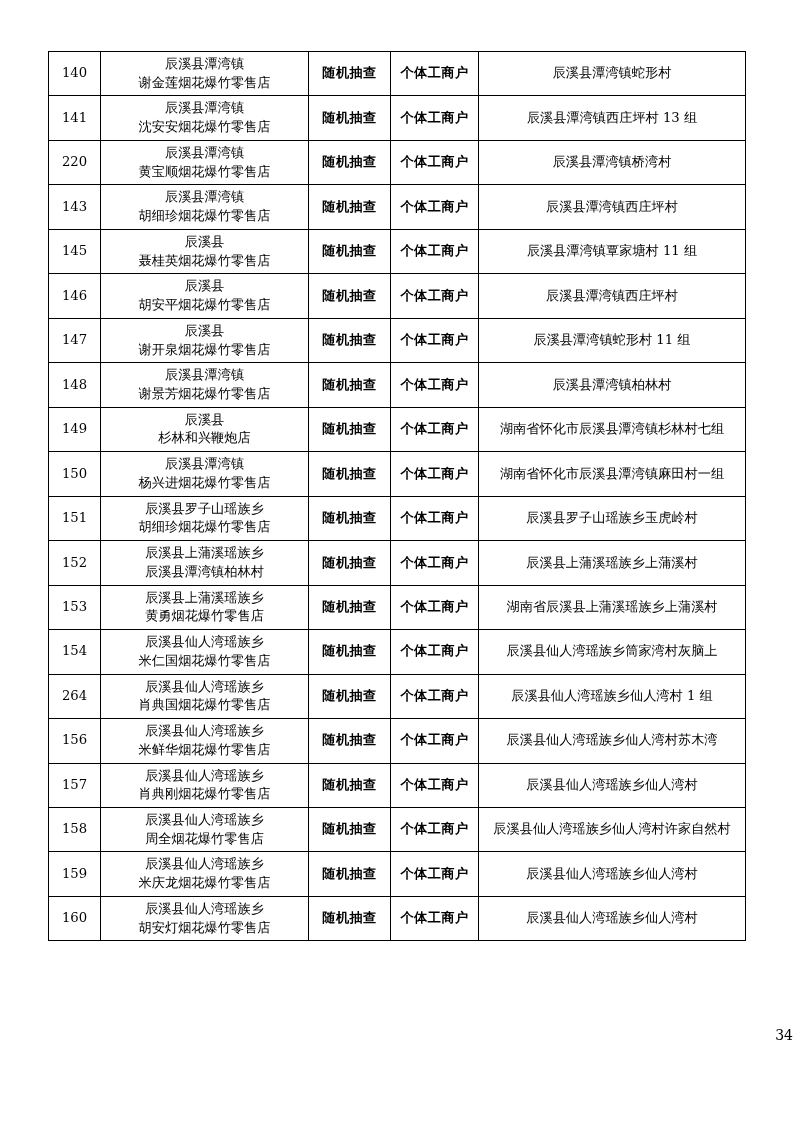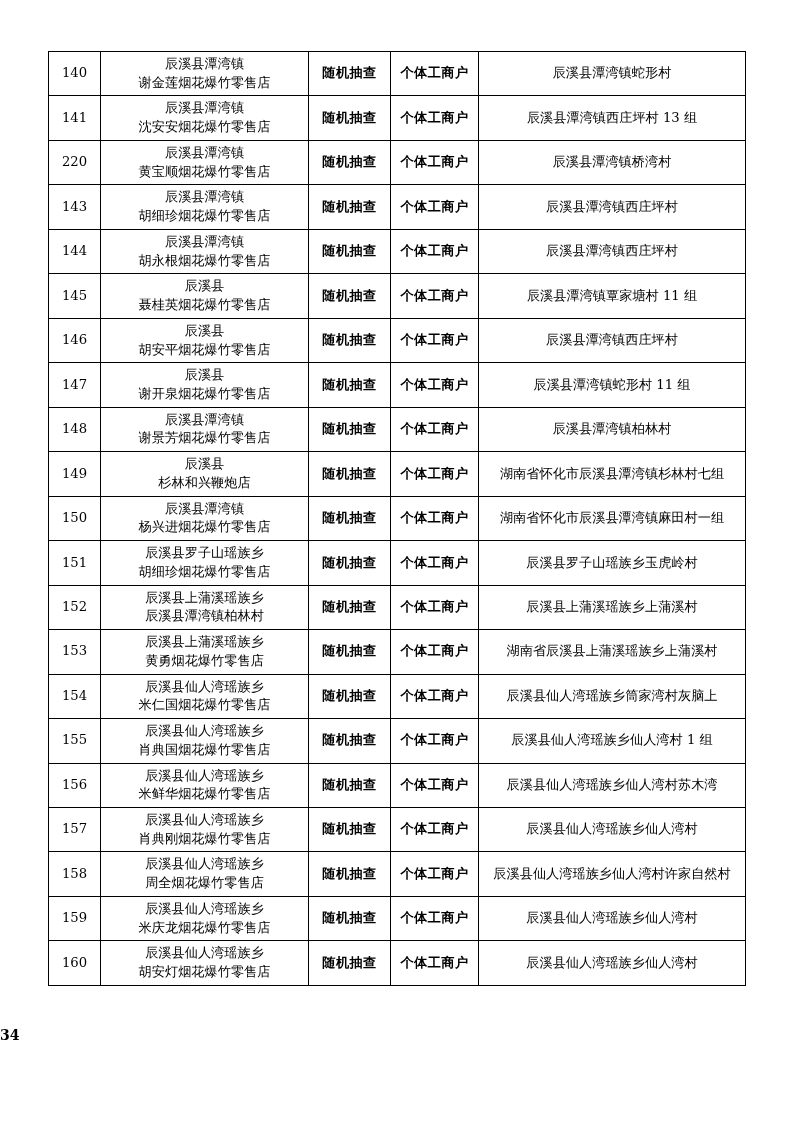--- a/index.html
+++ b/index.html
@@ -59,24 +59,23 @@
   td.cell-addr {
     line-height: 1.4;
     padding-left: 6px;
     padding-right: 6px;
   }
   .page-number {
     position: absolute;
     left: 0;
     right: 0;
     bottom: 78px;
-    text-align: left;
+    text-align: right;
     font-size: 14px;
     font-family: "DejaVu Serif", "Liberation Serif", serif;
-    font-weight: bold;
   }
 </style>
 </head>
 <body>
 
 <div class="page">
   <table class="inspection-table">
     <colgroup>
       <col class="c-index">
       <col class="c-name">
@@ -119,30 +118,20 @@
           <td class="cell-index">143</td>
           <td class="cell-name">
             <span class="ln">辰溪县潭湾镇</span>
             <span class="ln">胡细珍烟花爆竹零售店</span>
           </td>
           <td class="cell-type">随机抽查</td>
           <td class="cell-ent">个体工商户</td>
           <td class="cell-addr">辰溪县潭湾镇西庄坪村</td>
         </tr>
         <tr>
-          <td class="cell-index">144</td>
-          <td class="cell-name">
-            <span class="ln">辰溪县潭湾镇</span>
-            <span class="ln">胡永根烟花爆竹零售店</span>
-          </td>
-          <td class="cell-type">随机抽查</td>
-          <td class="cell-ent">个体工商户</td>
-          <td class="cell-addr">辰溪县潭湾镇西庄坪村</td>
-        </tr>
-        <tr>
           <td class="cell-index">145</td>
           <td class="cell-name">
             <span class="ln">辰溪县</span>
             <span class="ln">聂桂英烟花爆竹零售店</span>
           </td>
           <td class="cell-type">随机抽查</td>
           <td class="cell-ent">个体工商户</td>
           <td class="cell-addr">辰溪县潭湾镇覃家塘村 11 组</td>
         </tr>
         <tr>
@@ -229,21 +218,21 @@
           <td class="cell-index">154</td>
           <td class="cell-name">
             <span class="ln">辰溪县仙人湾瑶族乡</span>
             <span class="ln">米仁国烟花爆竹零售店</span>
           </td>
           <td class="cell-type">随机抽查</td>
           <td class="cell-ent">个体工商户</td>
           <td class="cell-addr">辰溪县仙人湾瑶族乡筒家湾村灰脑上</td>
         </tr>
         <tr>
-          <td class="cell-index">155</td>
+          <td class="cell-index">264</td>
           <td class="cell-name">
             <span class="ln">辰溪县仙人湾瑶族乡</span>
             <span class="ln">肖典国烟花爆竹零售店</span>
           </td>
           <td class="cell-type">随机抽查</td>
           <td class="cell-ent">个体工商户</td>
           <td class="cell-addr">辰溪县仙人湾瑶族乡仙人湾村 1 组</td>
         </tr>
         <tr>
           <td class="cell-index">156</td>

